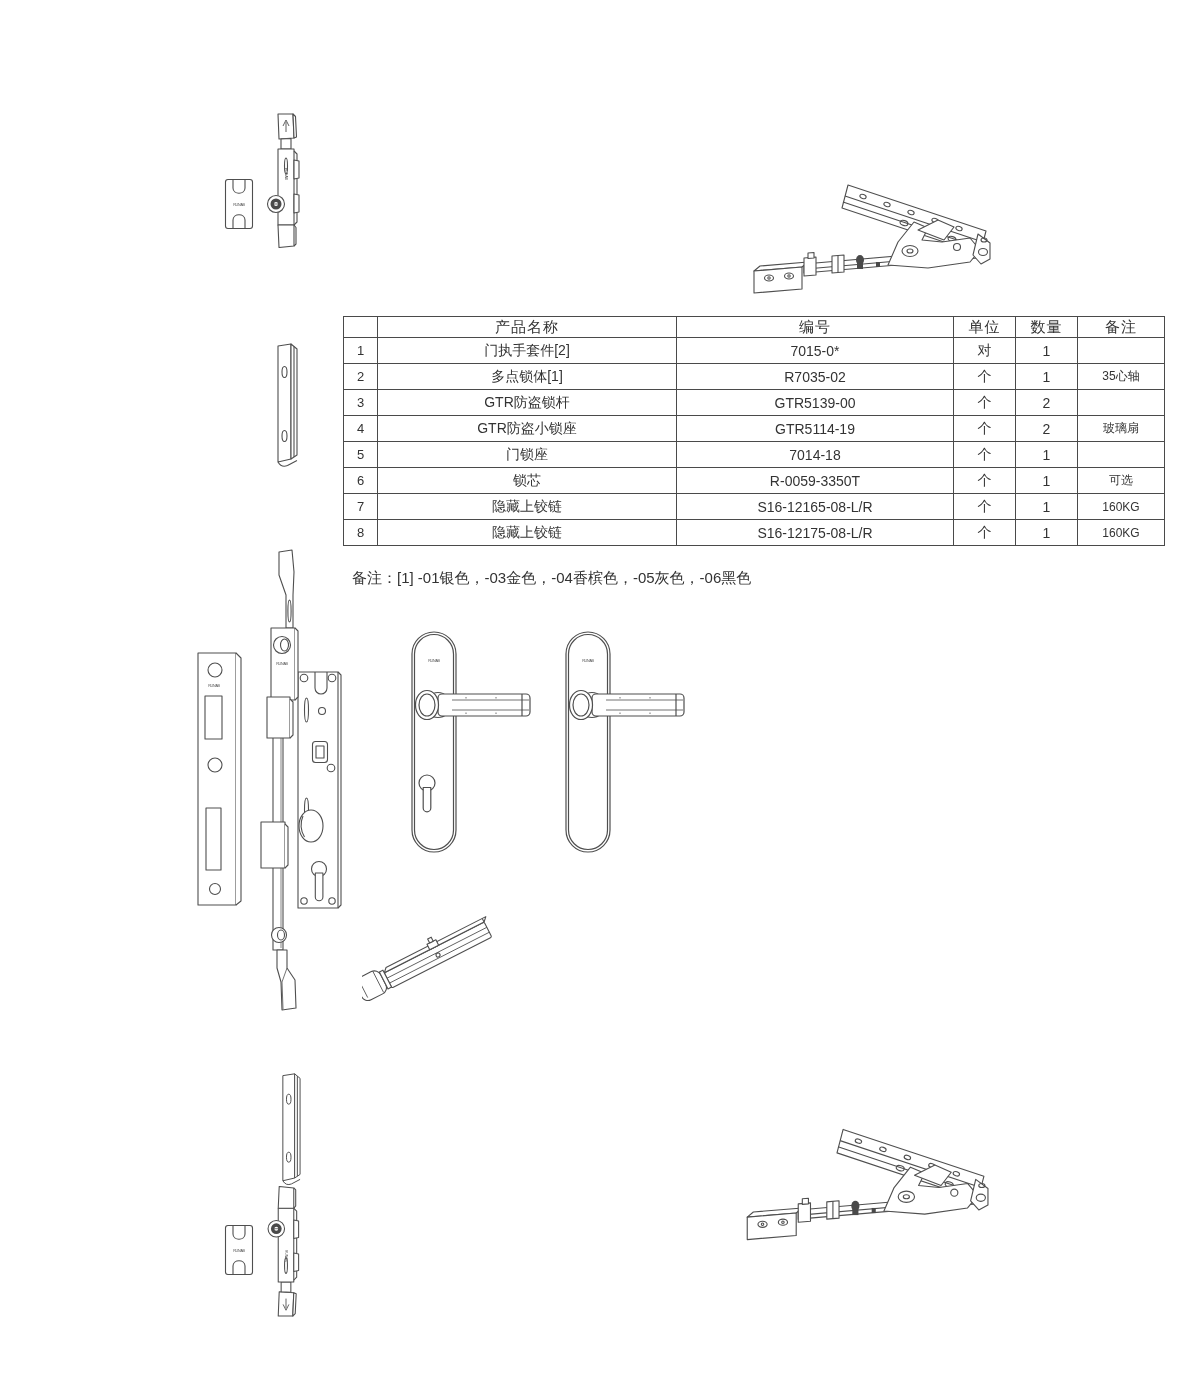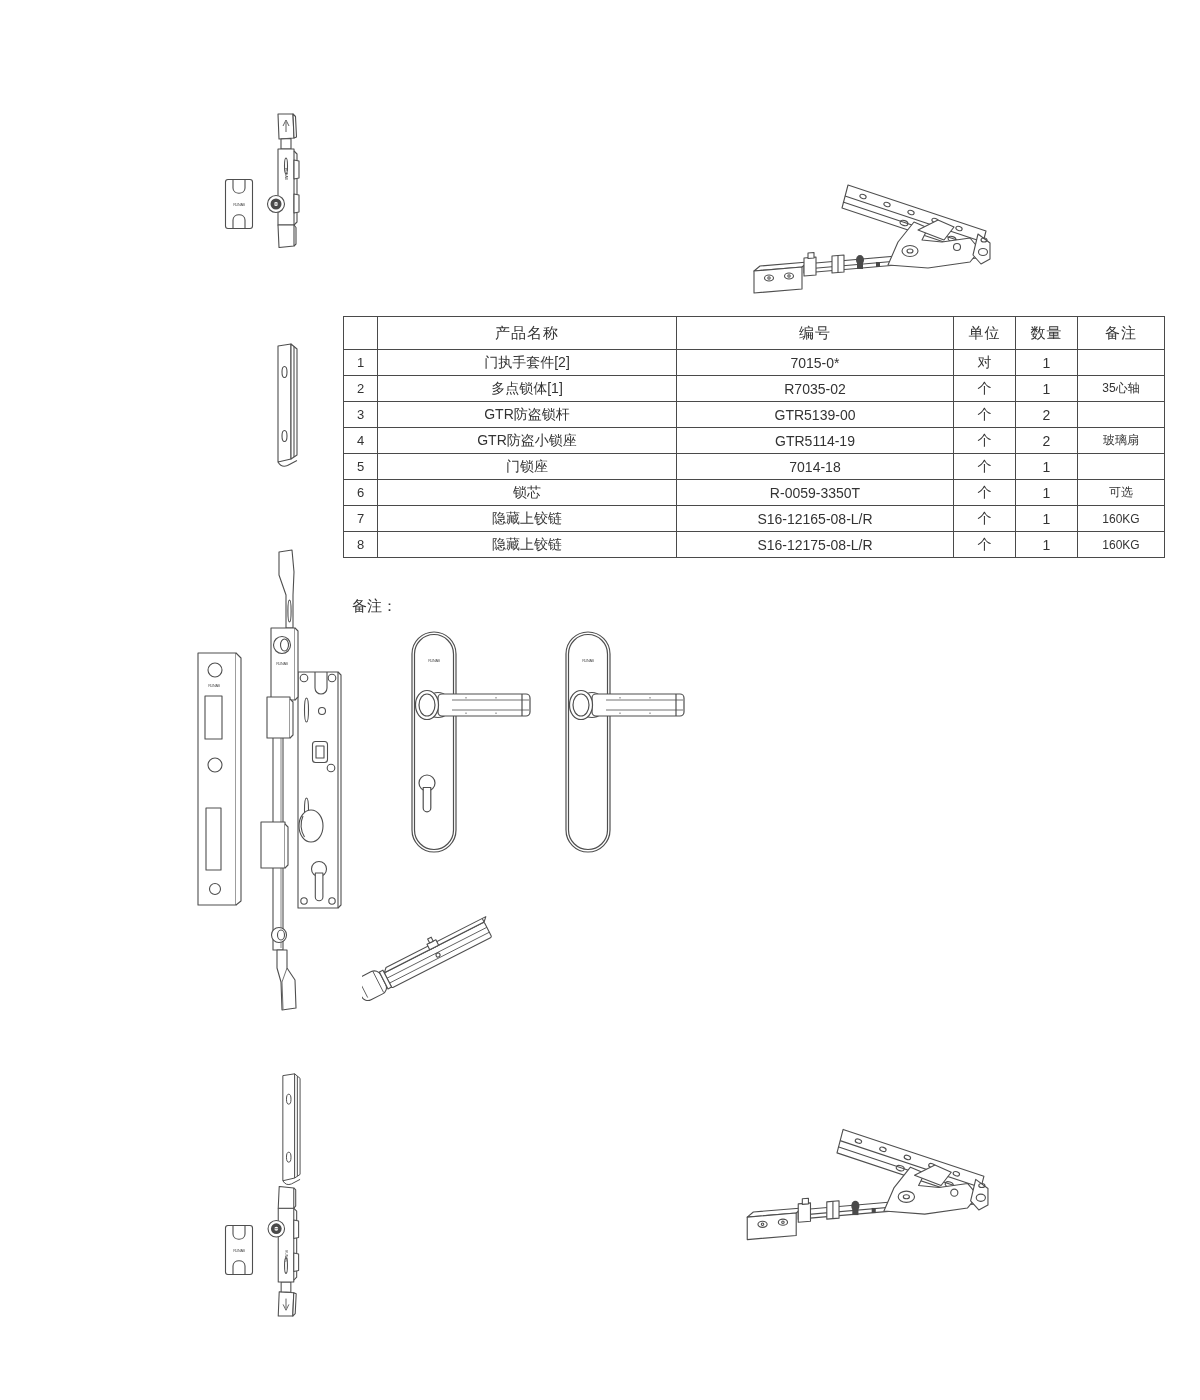--- a/index.html
+++ b/index.html
@@ -14,21 +14,21 @@
   .abs { position:absolute; }
 
   
   table.parts { border-collapse:collapse; table-layout:fixed; width:821px; background:#fff; }
   .parts th, .parts td {
     border:1px solid #4a4a4a;
     text-align:center; vertical-align:middle;
     font-weight:normal; color:#333;
     overflow:hidden; white-space:nowrap;
   }
-  .parts thead th { height:33px; font-size:15px; letter-spacing:1px; }
+  .parts thead th { height:21px; font-size:15px; letter-spacing:1px; }
   .parts tbody td { height:26px; font-size:14px; }
   .parts td.c-idx { font-size:13px; }
   .parts td.c-remark { font-size:12px; letter-spacing:0; }
 
   
   .notes { font-size:15px; line-height:24px; color:#333; }
   .notes .row { display:flex; }
   .notes .indent { padding-left:46px; }
 
   
@@ -216,23 +216,24 @@
         <td>隐藏上铰链</td>
         <td>S16-12175-08-L/R</td>
         <td>个</td>
         <td>1</td>
         <td class="c-remark">160KG</td>
       </tr>
     </tbody>
   </table>
 </div>
 
-<div class="abs notes" style="left:352px;top:594px">
+<div class="abs notes" style="left:352px;top:566px">
   <div class="row">
     <span>备注：</span>
+    <span>[1] -01银色，-03金色，-04香槟色，-05灰色，-06黑色</span>
   </div>
 </div>
 
 <svg class="abs" style="left:185px;top:548px" width="175" height="470" viewBox="0 0 175 470">
   <g stroke="#4f4f4f" stroke-width="1.1" stroke-linejoin="round" fill="none">
 
     <g>
       <rect fill="#fff" x="13" y="105" width="38" height="252"></rect>
       <path fill="#fff" d="M51,105 L56,110 L56,353 L51,357"></path>
       <circle cx="30" cy="122" r="7"></circle>

